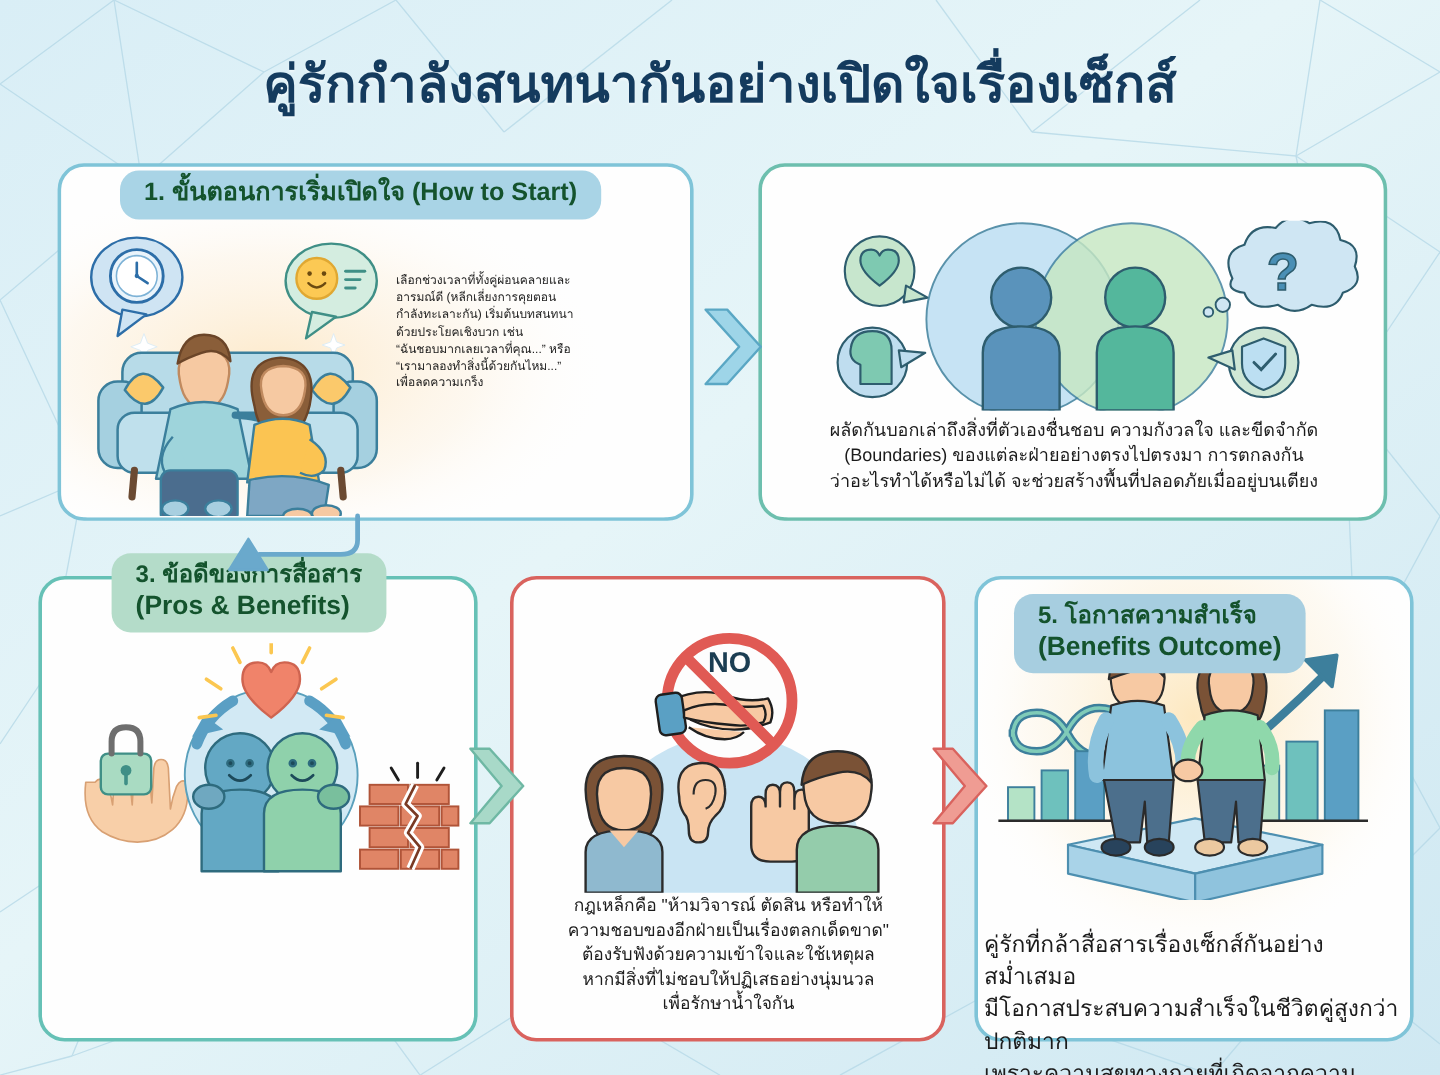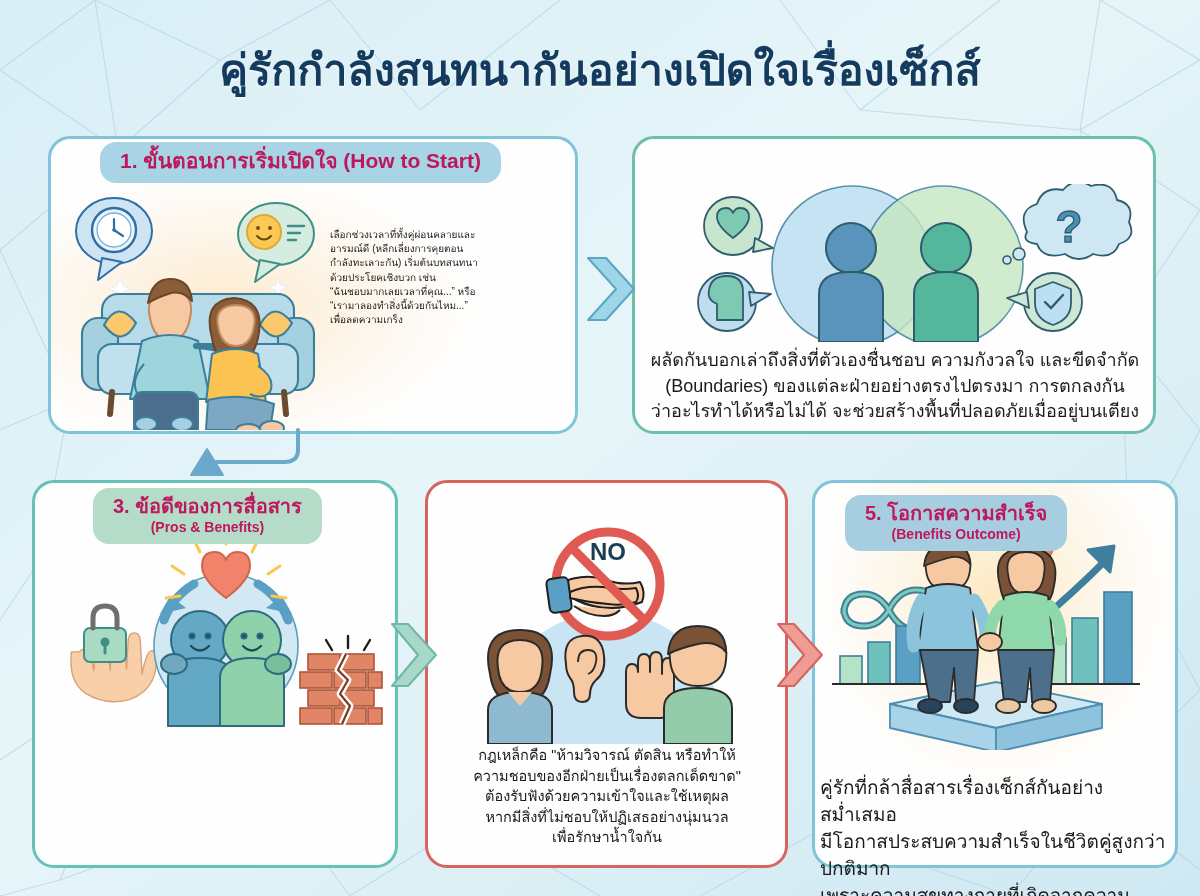--- a/index.html
+++ b/index.html
@@ -66,50 +66,49 @@
   .card.c5 { left: 812px; top: 480px; width: 366px; height: 388px;
              border: 3px solid #7fc4d8; }
 
   .chip {
     position: absolute;
     z-index: 6;
     border-radius: 16px;
     padding: 7px 20px 9px 20px;
     font-size: 21px;
     font-weight: bold;
-    color: #be185d;
-    text-align: center;
+    color: #14532d;
     line-height: 1.18;
     white-space: nowrap;
   }
   .chip.blue  { background: #a9d4e6; }
   .chip.green { background: #b2d9c4; }
   .chip.mint  { background: #b4dcc9; }
   .chip.pink  { background: #f3bcb6; }
   .chip.blue2 { background: #a7cee0; }
 
   .chip.ch1 { left: 100px; top: 142px; }
   .chip.ch2 { left: 678px; top: 142px; }
-  .chip.ch3 { left: 93px;  top: 488px; font-size: 20px; }
+  .chip.ch3 { left: 93px;  top: 461px; font-size: 20px; }
   .chip.ch4 { left: 460px; top: 477px; }
   .chip.ch5 { left: 845px; top: 495px; font-size: 20px; }
 
-  .chip .sub { font-size: 14px; display: block; }
+  .chip .sub { font-size: 22px; display: block; }
 
   
   .body-text {
     position: absolute;
     color: #1b1b1b;
     font-size: 10px;
     line-height: 1.42;
     white-space: pre-line;
     z-index: 5;
   }
   .t1 { left: 330px; top: 228px; width: 240px; text-align: left; }
-  .t2 { left: 650px; top: 348px; width: 490px; text-align: center; font-size: 18px; }
+  .t2 { left: 650px; top: 348px; width: 490px; text-align: center; font-size: 15px; }
   .t3 { left: 46px;  top: 738px; width: 340px; text-align: center; font-size: 14.5px; }
   .t4 { left: 437px; top: 745px; width: 340px; text-align: center; font-size: 14.5px; }
   .t5 { left: 820px; top: 752px; width: 352px; text-align: left; font-size: 19px; margin-top: 23px; }
 
   
   .art { position: absolute; z-index: 4; }
   .a1 { left: 62px;  top: 186px; width: 272px; height: 244px; }
   .a2 { left: 655px; top: 184px; width: 492px; height: 158px; }
   .a3 { left: 56px;  top: 536px; width: 330px; height: 200px; }
   .a4 { left: 448px; top: 526px; width: 320px; height: 218px; }

